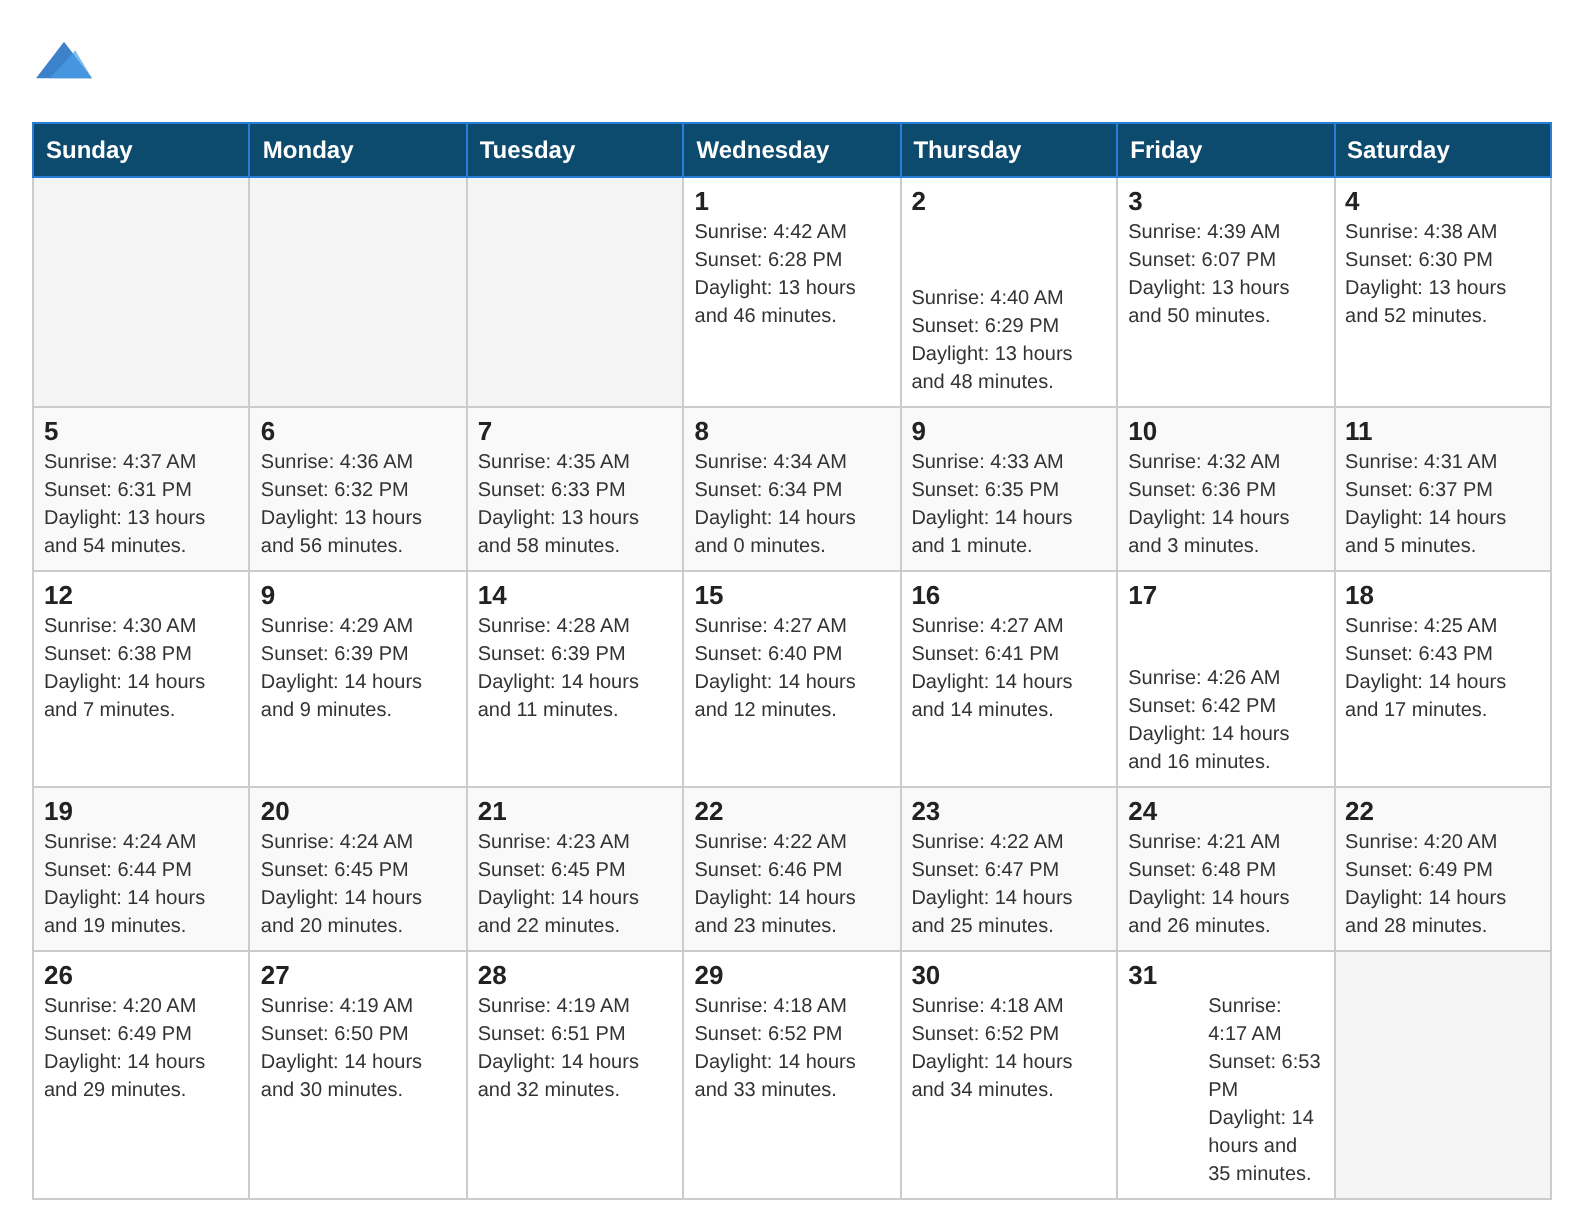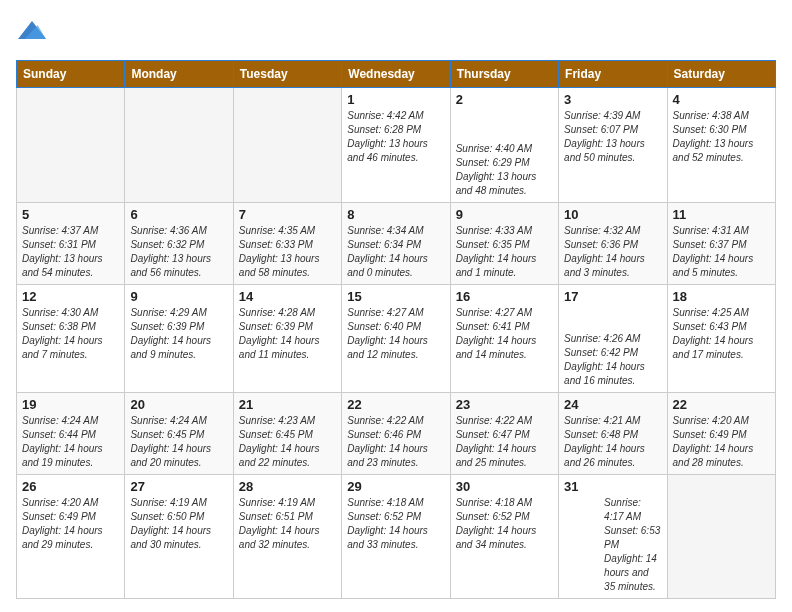--- a/index.html
+++ b/index.html
@@ -43,21 +43,21 @@
     .location {
       font-size: 14px;
       color: #555;
     }
     table {
       width: 100%;
       border-collapse: collapse;
       font-size: 11px;
     }
     th {
-      background-color: #a16207;
+      background-color: #0c4a6e;
       color: #fff;
       text-align: left;
       padding: 6px 6px;
       font-size: 12px;
       font-weight: bold;
       border: 1px solid #2a7dd4;
     }
     td {
       border: 1px solid #ccc;
       vertical-align: top;
@@ -72,21 +72,20 @@
     .day-num {
       font-size: 13px;
       font-weight: bold;
       color: #222;
       margin-bottom: 2px;
     }
     .day-info {
       font-size: 10px;
       color: #333;
       line-height: 1.4;
-      font-style: italic;
     }
     tr:nth-child(even) td:not(.empty) {
       background: #f9f9f9;
     }
   </style>
 </head>
 <body>
 
 <div class="header">
   <div class="logo">

